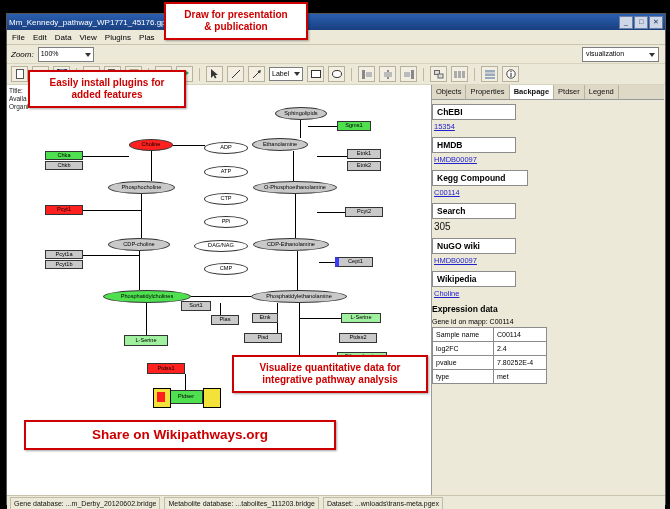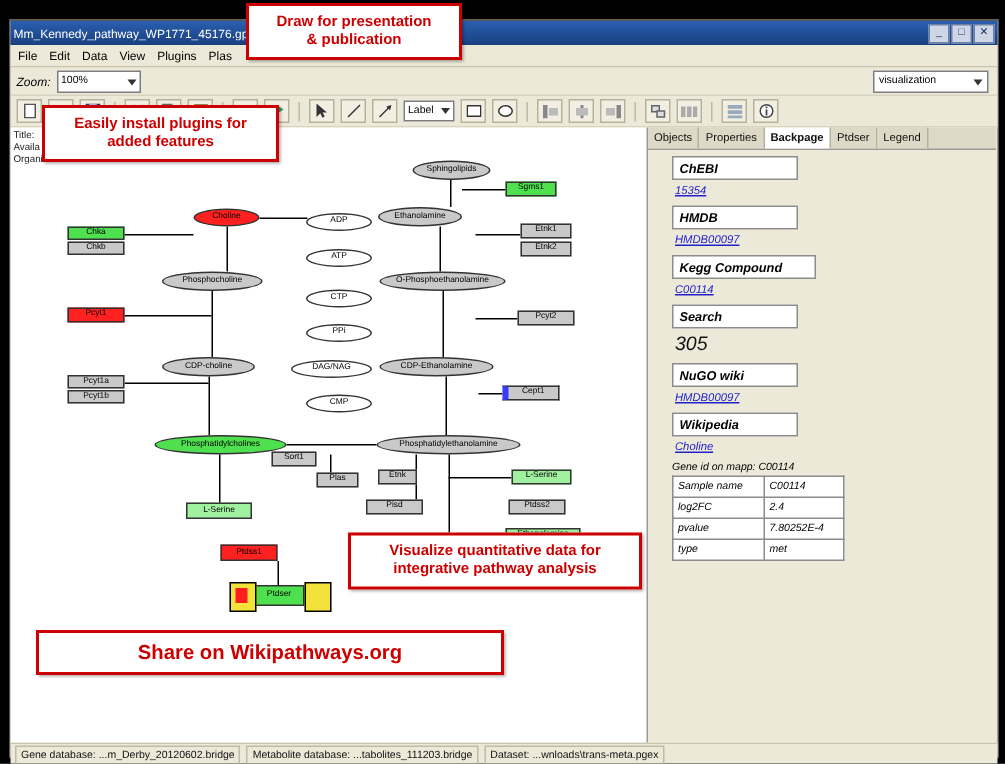--- a/index.html
+++ b/index.html
@@ -32,24 +32,24 @@
 
   
   .bodysplit{display:flex;height:410px;}
   .canvaswrap{position:relative;width:424px;height:410px;background:#fff;border-right:1px solid #9a9a9a;overflow:hidden;}
   .sidebar{width:232px;height:410px;background:#ece9d8;display:flex;flex-direction:column;}
 
   .sidetabs{display:flex;height:14px;border-bottom:1px solid #9a9a9a;background:#ddd9c6;}
   .sidetab{font-size:7.5px;padding:1px 4px 0 4px;border-right:1px solid #b6b29c;line-height:12px;color:#111;background:#ddd9c6;}
   .sidetab.active{background:#fff;font-weight:bold;}
 
-  .sidecontent{flex:1;background:#ece9d8;padding:4px 16px;overflow:hidden;font-style:italic;}
+  .sidecontent{flex:1;background:#ece9d8;padding:4px 0;overflow:hidden;}
   .dbbox{background:#fff;border:1px solid #8c8c8c;font-size:8.5px;font-weight:bold;padding:2px 4px;width:74px;margin-bottom:2px;}
   .dblink{color:#2222cc;text-decoration:underline;font-size:7.5px;margin:0 0 6px 2px;display:block;}
-  .dbplain{font-size:13px;margin:0 0 6px 2px;display:block;color:#111;}
+  .dbplain{font-size:10px;margin:0 0 6px 2px;display:block;color:#111;}
   .exprhdr{font-weight:bold;font-size:8.5px;margin:2px 0 4px 0;}
   .geneid{font-size:7px;margin-bottom:2px;}
   table.expr{border-collapse:collapse;font-size:7px;}
   table.expr td{border:1px solid #8c8c8c;background:#fff;padding:1px 3px;height:11px;}
   table.expr td.c0{width:54px;}
   table.expr td.c1{width:46px;}
 
   
   .canvasinfo{position:absolute;left:2px;top:2px;font-size:6.5px;color:#222;line-height:8px;}
 
@@ -327,20 +327,21 @@
 
           <div class="dbbox">Search</div>
           <span class="dbplain">305</span>
 
           <div class="dbbox">NuGO wiki</div>
           <a class="dblink" href="#">HMDB00097</a>
 
           <div class="dbbox">Wikipedia</div>
           <a class="dblink" href="#">Choline</a>
 
+          <div class="exprhdr">Expression data</div>
           <div class="geneid">Gene id on mapp: C00114</div>
 
           <table class="expr">
             <tbody>
                 <tr>
               <td class="c0">Sample name</td>
               <td class="c1">C00114</td>
             </tr>
             <tr>
               <td class="c0">log2FC</td>

